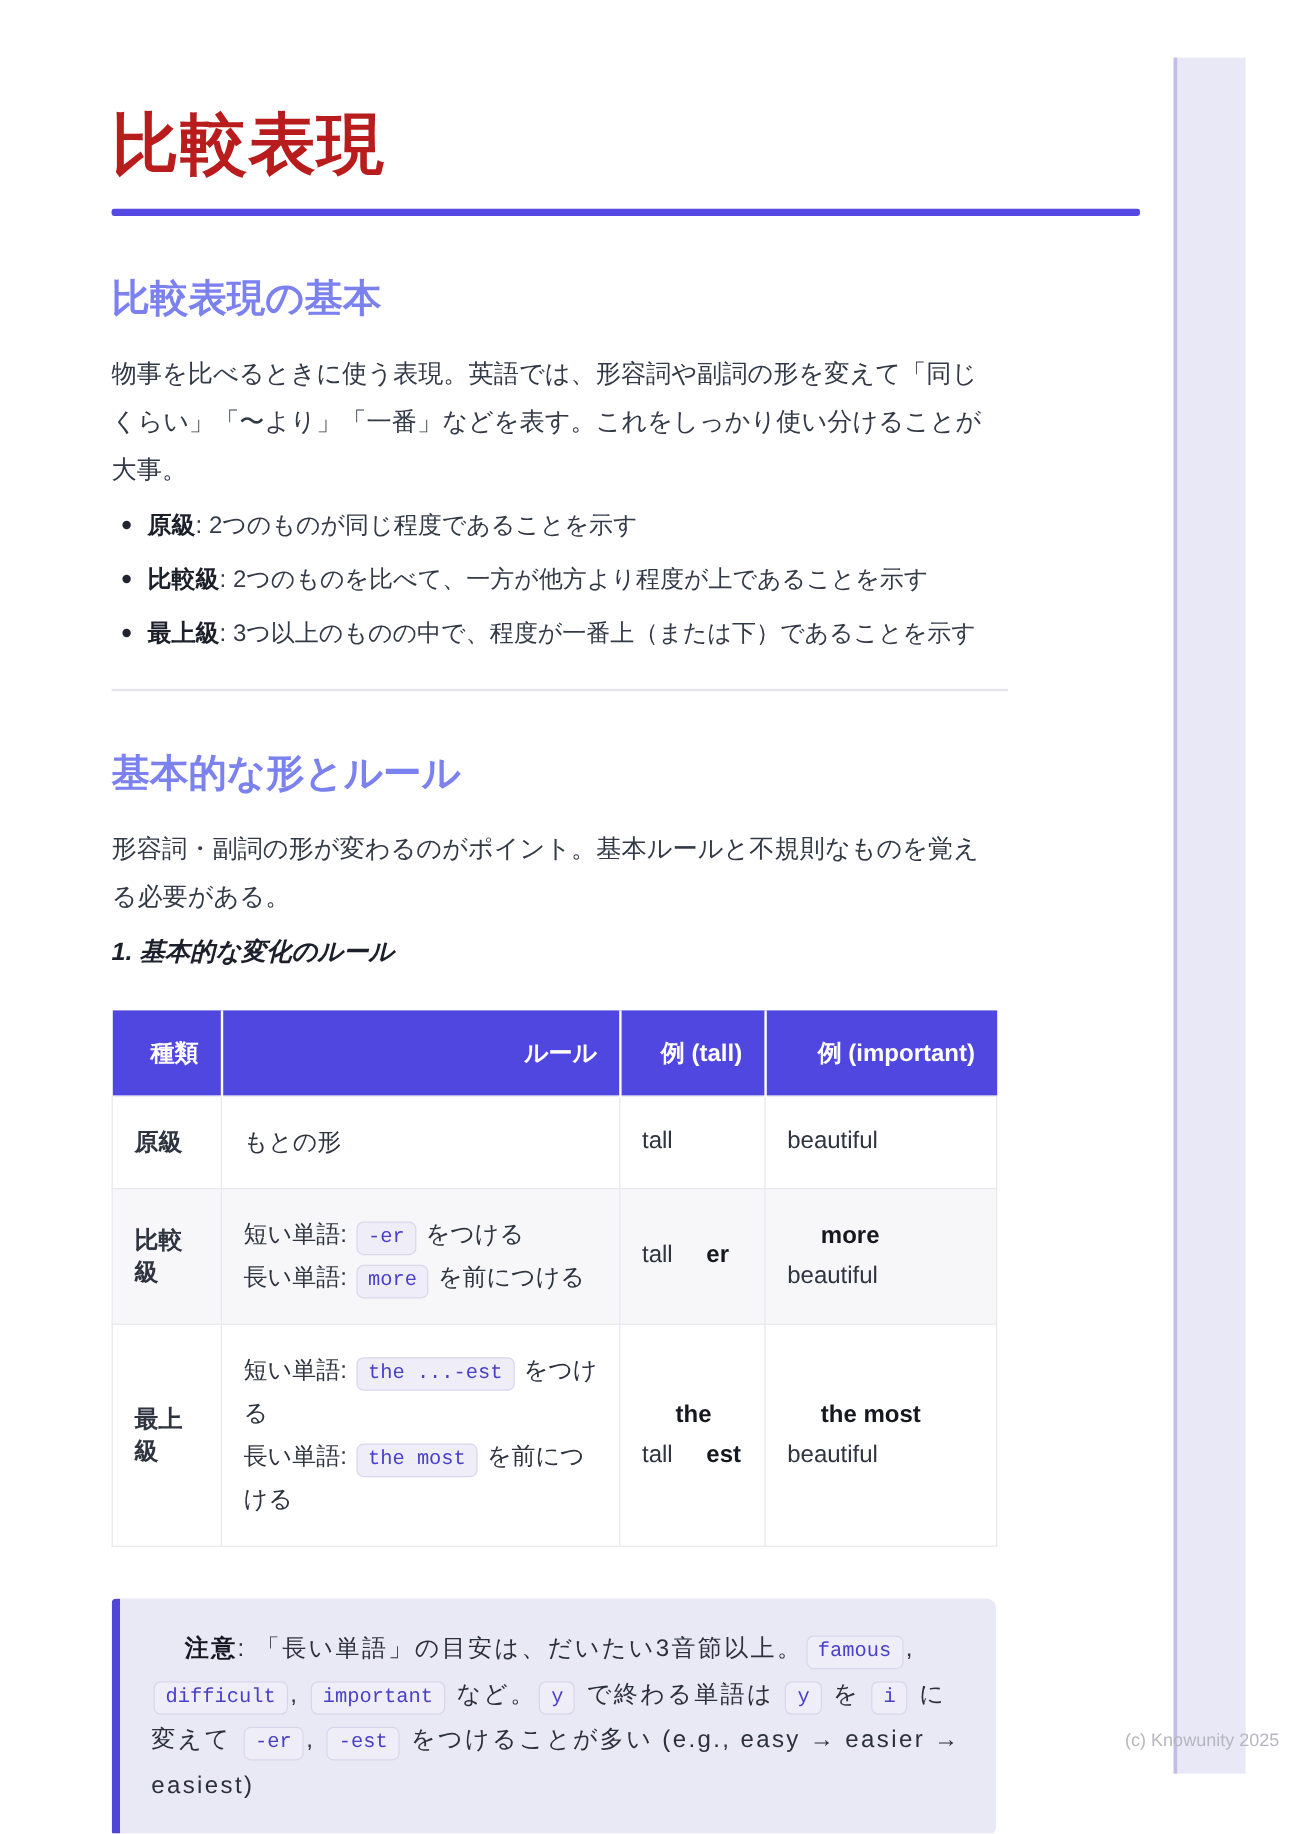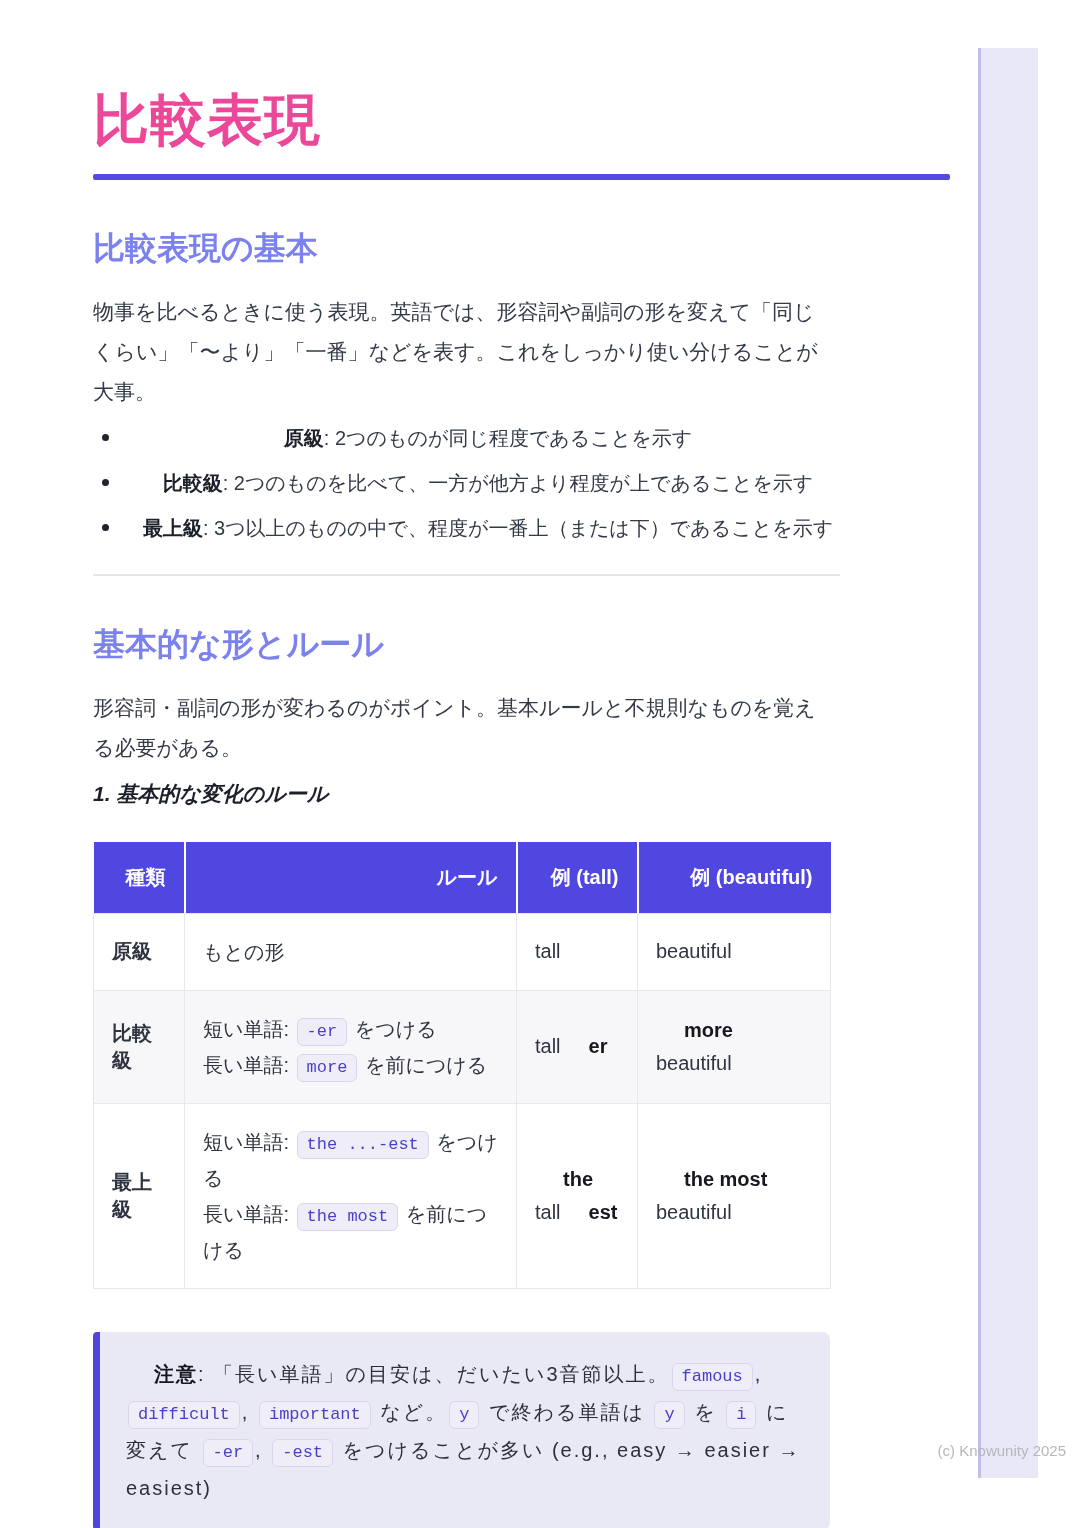--- a/index.html
+++ b/index.html
@@ -9,35 +9,35 @@
     background:#ffffff;
     font-family:"Liberation Sans","DejaVu Sans",sans-serif;
     color:#333a47;
     overflow:hidden;
   }
   .content{position:absolute;left:93px;top:0;width:900px;}
 
   .doc-title{
     margin:88px 0 0 0;
     font-size:56px;line-height:1.15;font-weight:900;
-    color:#ec4899;letter-spacing:1px;
+    color:#b91c1c;letter-spacing:1px;
   }
   .title-underline{
     margin-top:22px;width:857px;height:6px;background:#5549e2;border-radius:2px;
   }
   .section-heading{
     margin:50px 0 0 0;
     font-size:32px;line-height:1.18;font-weight:800;
     color:#7b81ee;
   }
   .para{
     margin:24px 0 0 0;width:740px;
     font-size:21px;line-height:40px;color:#333a47;
   }
-  .bullets{margin:12px 0 0 0;padding:0;list-style:none;width:760px;text-align:center;}
+  .bullets{margin:12px 0 0 0;padding:0;list-style:none;width:760px;}
   .bullets li{
     position:relative;padding-left:30px;margin-bottom:17px;
     font-size:20px;line-height:28px;color:#333a47;
   }
   .bullets li .dot{
     position:absolute;left:9px;top:10px;width:7px;height:7px;border-radius:50%;
     background:#20242e;
   }
   .term{font-weight:800;color:#1c202b;}
 
@@ -123,21 +123,21 @@
         <col style="width:91px">
           <col style="width:332px">
           <col style="width:121px">
           <col style="width:193px">
       </colgroup>
       <thead>
         <tr id="table-head-row">
             <th>種類</th>
             <th>ルール</th>
             <th>例 (tall)</th>
-            <th>例 (beautiful)</th>
+            <th>例 (important)</th>
           </tr>
       </thead>
       <tbody id="table-body">
           <tr>
             <td class="kind">原級</td>
             <td>
               <div class="cline"><span>もとの形</span></div>
             </td>
             <td class="ex">
               <div class="cline"><span>tall</span></div>

